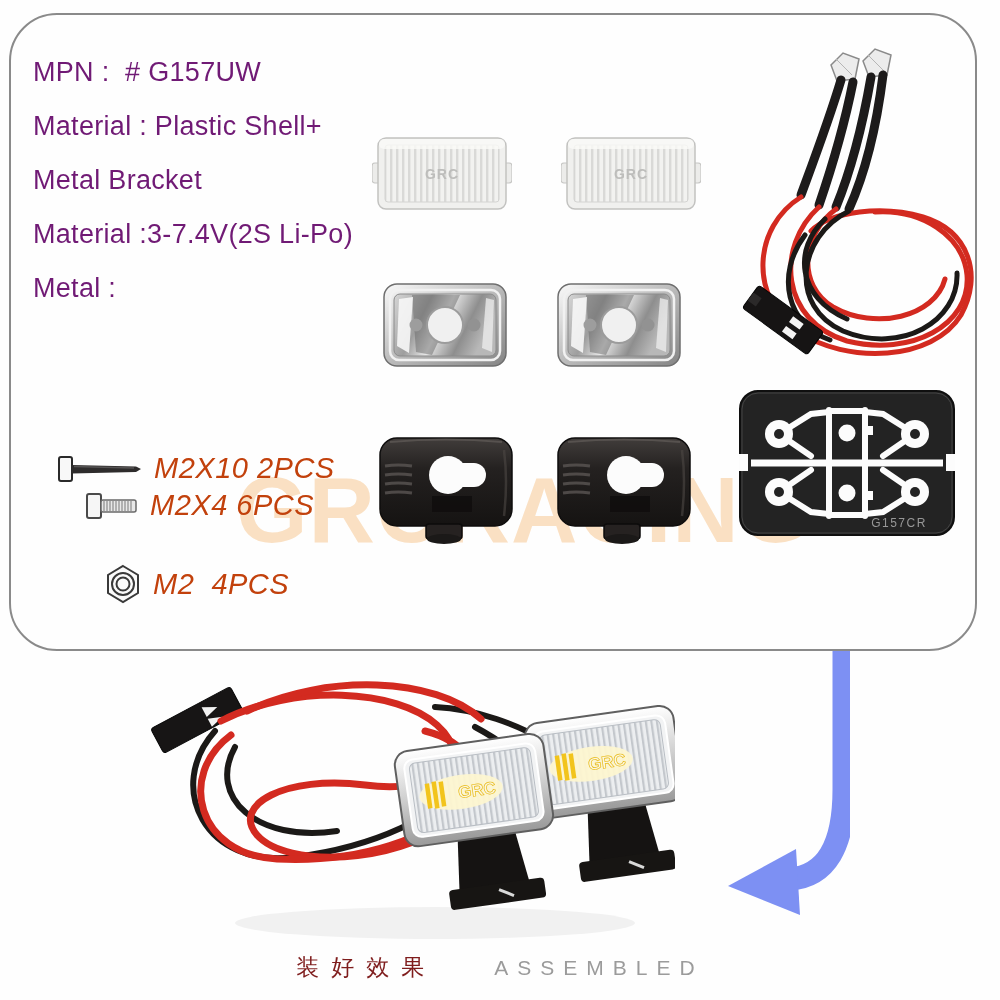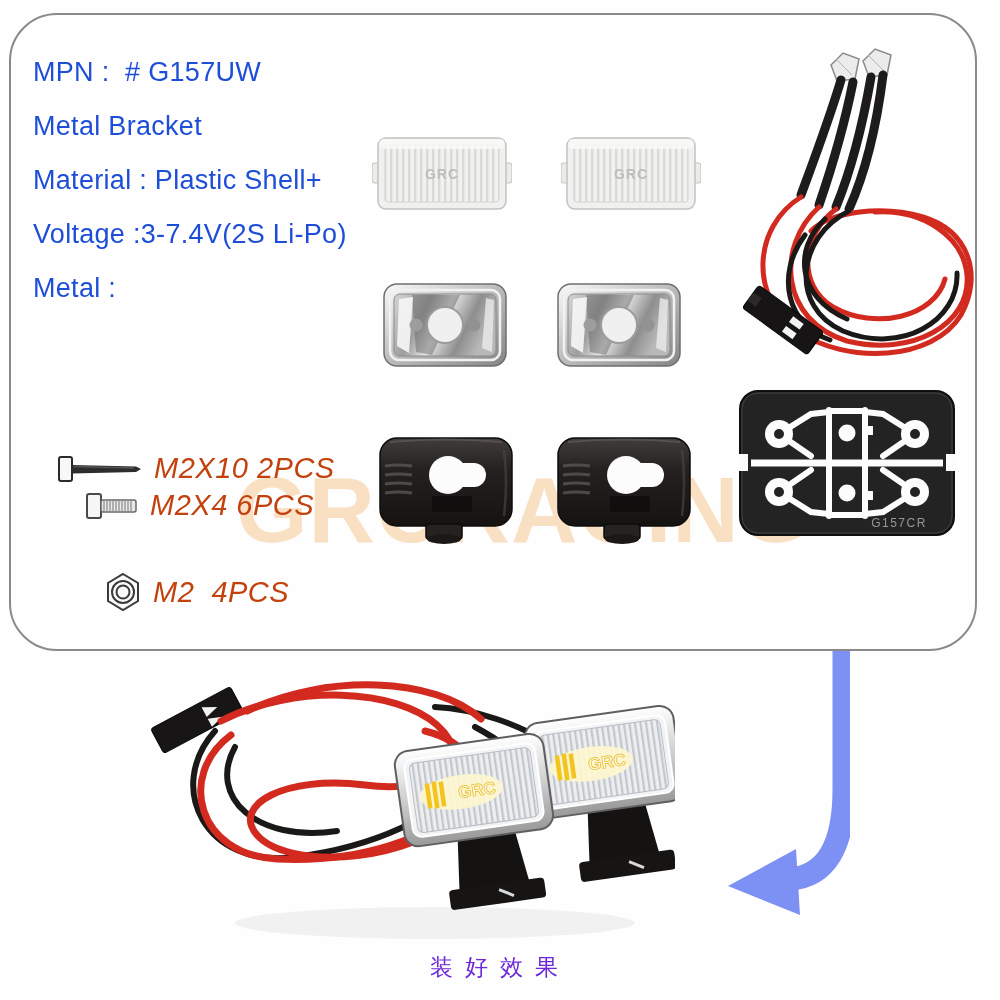--- a/index.html
+++ b/index.html
@@ -4,54 +4,54 @@
 <style>
   html,body{margin:0;padding:0;background:#ffffff;}
   body{width:1000px;height:1000px;position:relative;font-family:"Liberation Sans",sans-serif;overflow:hidden;}
   .canvas{position:absolute;left:0;top:0;width:1000px;height:1000px;background:#fefefe;}
 
   
   .panel{position:absolute;left:9px;top:13px;width:964px;height:634px;border:2px solid #8a8a8a;border-radius:48px;background:transparent;}
 
   
   .specs{position:absolute;left:33px;top:45px;z-index:3;}
-  .specs p{margin:0;height:54px;line-height:54px;font-size:27px;color:#1d4ed8;white-space:pre;letter-spacing:0.3px;}
+  .specs p{margin:0;height:54px;line-height:54px;font-size:27px;color:#701a75;white-space:pre;letter-spacing:0.3px;}
 
   
   .watermark{position:absolute;left:236px;top:458px;z-index:1;font-size:92px;font-weight:bold;letter-spacing:1px;color:#f5b873;opacity:0.42;white-space:pre;}
 
   
   .hw-row{position:absolute;z-index:3;display:flex;align-items:center;}
   .hw-row .lbl{font-size:29px;color:#c2410c;white-space:pre;letter-spacing:0.5px;font-style:italic;}
   #hw1{left:58px;top:452px;}
   #hw2{left:86px;top:489px;}
-  #hw3{left:103px;top:564px;margin-top:8px;}
+  #hw3{left:103px;top:564px;}
   #hw1 .lbl{margin-left:12px;}
   #hw2 .lbl{margin-left:12px;}
   #hw3 .lbl{margin-left:10px;}
 
   .part{position:absolute;z-index:2;}
   .caption{position:absolute;left:0;top:952px;width:1000px;display:flex;justify-content:center;align-items:baseline;gap:58px;z-index:3;}
-  .caption .cn{font-size:23px;letter-spacing:12px;color:#6d28d9;}
+  .caption .cn{font-size:23px;letter-spacing:12px;color:#7f1d1d;}
   .caption .en{font-size:21px;letter-spacing:9px;color:#9b9b9b;}
 </style>
 </head>
 <body>
 
 <div class="canvas">
 
   <div class="panel"></div>
 
   <div class="watermark">GRCRACING</div>
 
   <div class="specs">
     <p>MPN :  # G157UW</p>
+    <p>Material : Plastic Shell+</p>
     <p>Metal Bracket</p>
-    <p>Material : Plastic Shell+</p>
-    <p>Voltage :3-7.4V(2S Li-Po)</p>
+    <p>Material :3-7.4V(2S Li-Po)</p>
     <p>Metal :</p>
   </div>
 
   <div class="hw-row" id="hw1">
     <svg width="84" height="26" viewBox="0 0 84 26">
       <rect x="1" y="1" width="13" height="24" rx="2" fill="#f8f8f8" stroke="#2a2a2a" stroke-width="2"></rect>
       <path d="M14,9 L78,10.5 L83,13 L78,16 L14,17.5 Z" fill="#2e2c2c"></path>
       <path d="M16,10.5 L76,12" stroke="#565454" stroke-width="1.4" fill="none"></path>
     </svg>
     <span class="lbl">M2X10 2PCS</span>
@@ -330,15 +330,16 @@
       <ellipse cx="62" cy="48" rx="42" ry="17" fill="#fdf6d0" opacity="0.95"></ellipse>
       <rect x="27" y="35" width="4.5" height="25" fill="#f2c41c"></rect>
       <rect x="34" y="34" width="4.5" height="27" fill="#f2c41c"></rect>
       <rect x="41" y="35" width="4.5" height="25" fill="#f2c41c"></rect>
       <text x="78" y="54" font-size="17" font-weight="bold" text-anchor="middle" fill="#fbf6e2" stroke="#e8bb18" stroke-width="0.7">GRC</text>
     </g>
   </svg>
 
   <div class="caption">
     <span class="cn">装好效果</span>
+    <span class="en">ASSEMBLED</span>
   </div>
 
 </div>
 
 </body></html>

